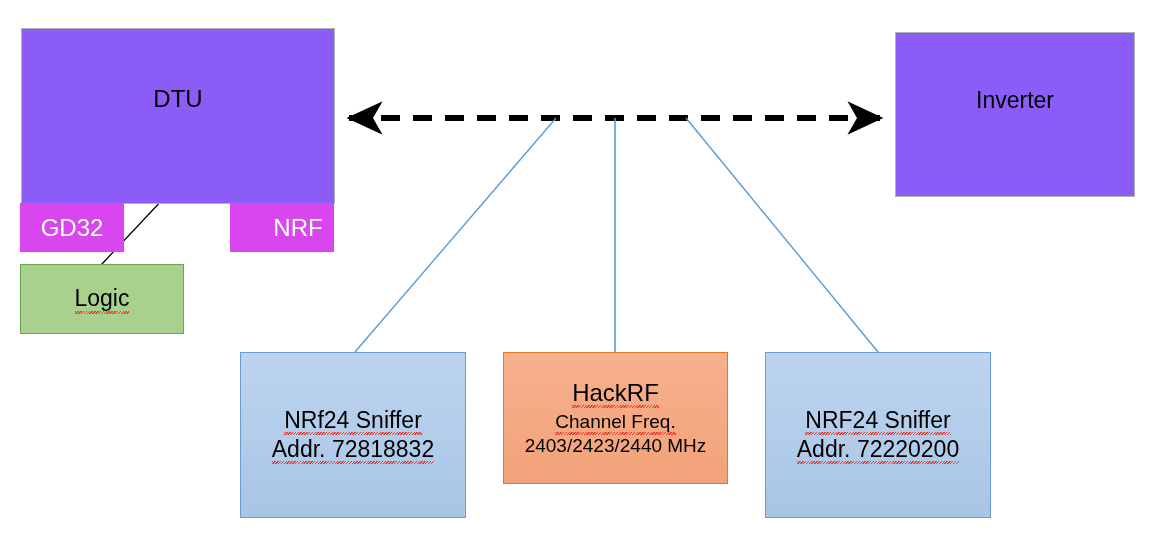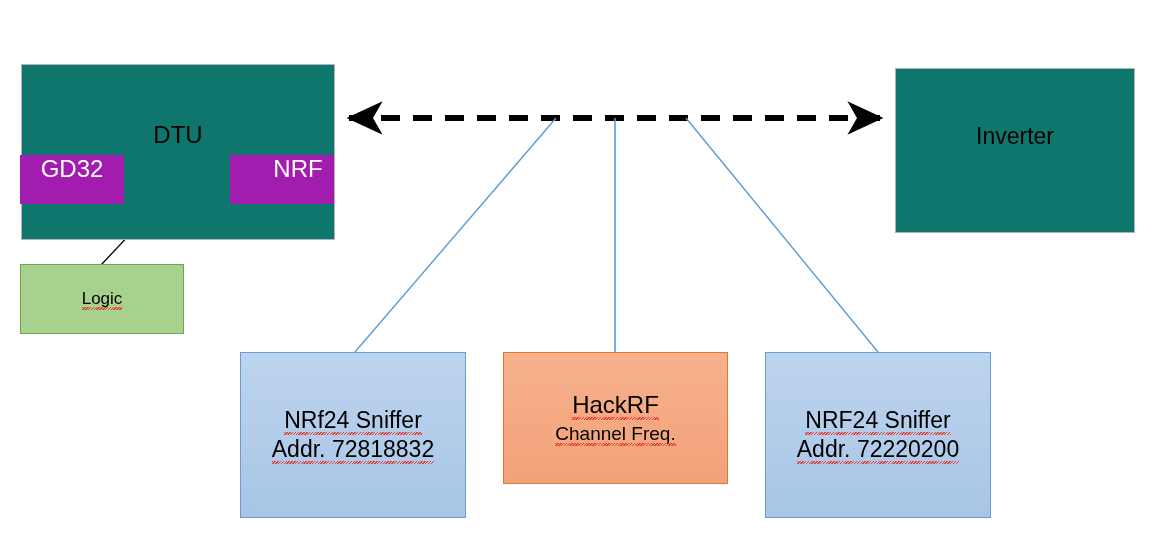--- a/index.html
+++ b/index.html
@@ -23,23 +23,22 @@
     display: flex;
     flex-direction: column;
     align-items: center;
     justify-content: center;
     text-align: center;
     line-height: 1.18;
     color: #000000;
   }
   
   .grey-box {
-    background: #0f766e;
+    background: #8b5cf6;
     border: 1px solid #b3b3b3;
-    margin-top: 36px;
   }
   #dtu-box {
     left: 21px;
     top: 28px;
     width: 314px;
     height: 176px;
     justify-content: flex-start;
     padding-top: 56px;
     font-size: 24px;
   }
@@ -50,38 +49,39 @@
     height: 165px;
     font-size: 23px;
     justify-content: flex-start;
     padding-top: 54px;
   }
   .grey-box .line2 { margin-top: 2px; }
   
   .chip {
     position: absolute;
     box-sizing: border-box;
-    background: #a21caf;
+    background: #d946ef;
     color: #ffffff;
     display: flex;
-    align-items: flex-start;
+    align-items: center;
     justify-content: center;
     font-size: 24px;
+    margin-top: 48px;
   }
   #gd32-box { left: 20px;  top: 155px; width: 104px; height: 49px; }
   #nrf-box  { left: 230px; top: 155px; width: 104px; height: 49px; padding-left: 32px; }
   
   #logic-box {
     left: 20px;
     top: 264px;
     width: 164px;
     height: 70px;
     background: #a9d18e;
     border: 1px solid #6aa84f;
-    font-size: 17px;
+    font-size: 23px;
   }
   
   .blue-box {
     background: linear-gradient(180deg, #bdd4ee 0%, #a8c5e6 100%);
     border: 1px solid #6b9bd2;
     font-size: 23px;
   }
   #sniffer-left  { left: 240px; top: 352px; width: 226px; height: 166px; }
   #sniffer-right { left: 765px; top: 352px; width: 226px; height: 166px; }
   .blue-box .line1 { margin-bottom: 2px; }
@@ -188,20 +188,21 @@
   </div>
 
   <div class="node blue-box" id="sniffer-left">
     <div class="line1"><span class="sq">NRf24 Sniffer</span></div>
     <div class="line2"><span class="sq">Addr. 72818832</span></div>
   </div>
 
   <div class="node" id="hackrf-box">
     <div class="title"><span class="sq">HackRF</span></div>
     <div class="sub"><span class="sq">Channel Freq.</span></div>
+    <div class="sub2">2403/2423/2440 MHz</div>
   </div>
 
   <div class="node blue-box" id="sniffer-right">
     <div class="line1"><span class="sq">NRF24 Sniffer</span></div>
     <div class="line2"><span class="sq">Addr. 72220200</span></div>
   </div>
 
 </div>
 
 </body></html>

